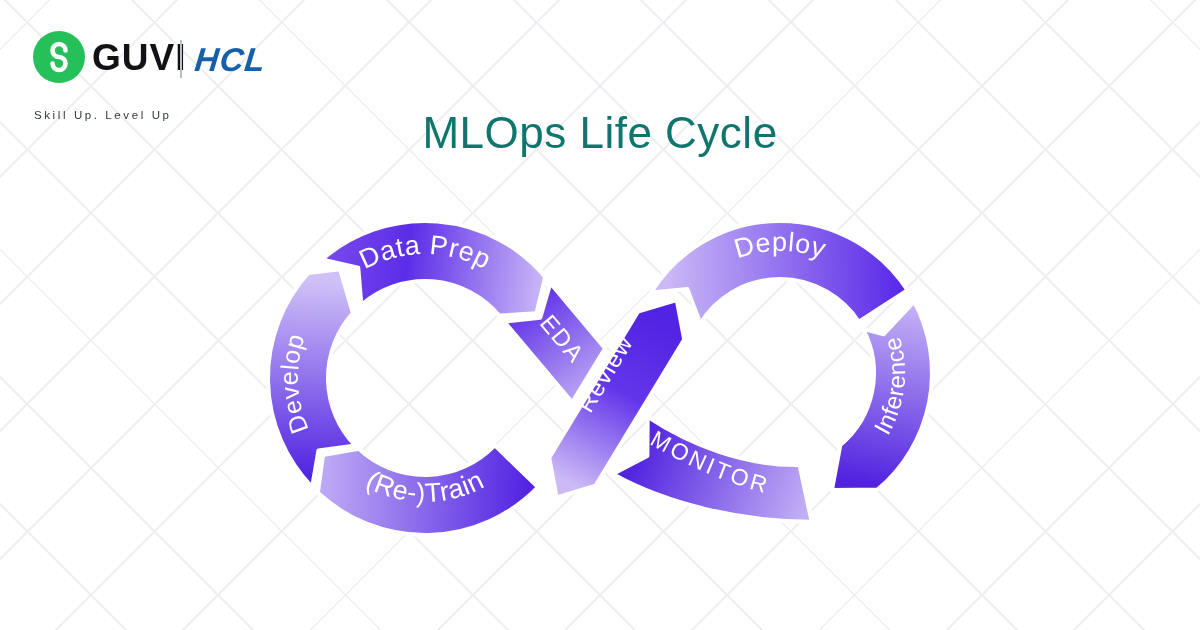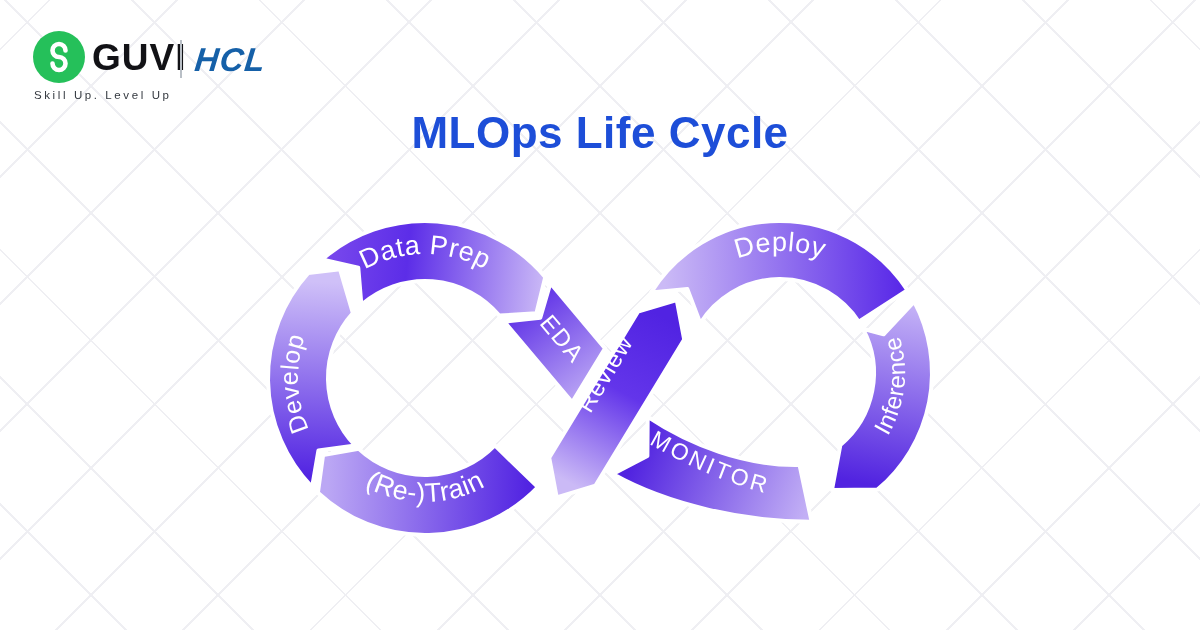--- a/index.html
+++ b/index.html
@@ -23,26 +23,26 @@
   .guvi-text{
     position:absolute;left:59px;top:8px;font-size:37px;font-weight:800;
     color:#121216;letter-spacing:1px;
   }
   .logo-divider{position:absolute;left:147px;top:11px;width:2px;height:38px;background:#b9bfc6;}
   .hcl-text{
     position:absolute;left:162px;top:12px;font-size:33px;font-weight:800;
     font-style:italic;color:#1560a8;transform:skewX(-6deg);letter-spacing:1px;
   }
   .tagline{
-    position:absolute;left:1px;top:60px;font-size:11.5px;color:#33383f;
+    position:absolute;left:1px;top:80px;font-size:11.5px;color:#33383f;
     letter-spacing:2.6px;font-weight:400;white-space:nowrap;text-align:right;
   }
   .page-title{
     position:absolute;left:0;right:0;top:108px;text-align:center;
-    font-size:44px;font-weight:700;color:#1d4ed8;letter-spacing:.5px;
+    font-size:44px;font-weight:400;color:#0f766e;letter-spacing:.5px;
   }
   .diagram{position:absolute;left:0;top:0;}
   .ribbon{stroke:#ffffff;stroke-width:4;stroke-linejoin:round;}
   .seg-label{fill:#ffffff;font-family:"Liberation Sans", sans-serif;}
 </style>
 </head>
 <body>
 
 <div class="bg-grid"></div>
 

